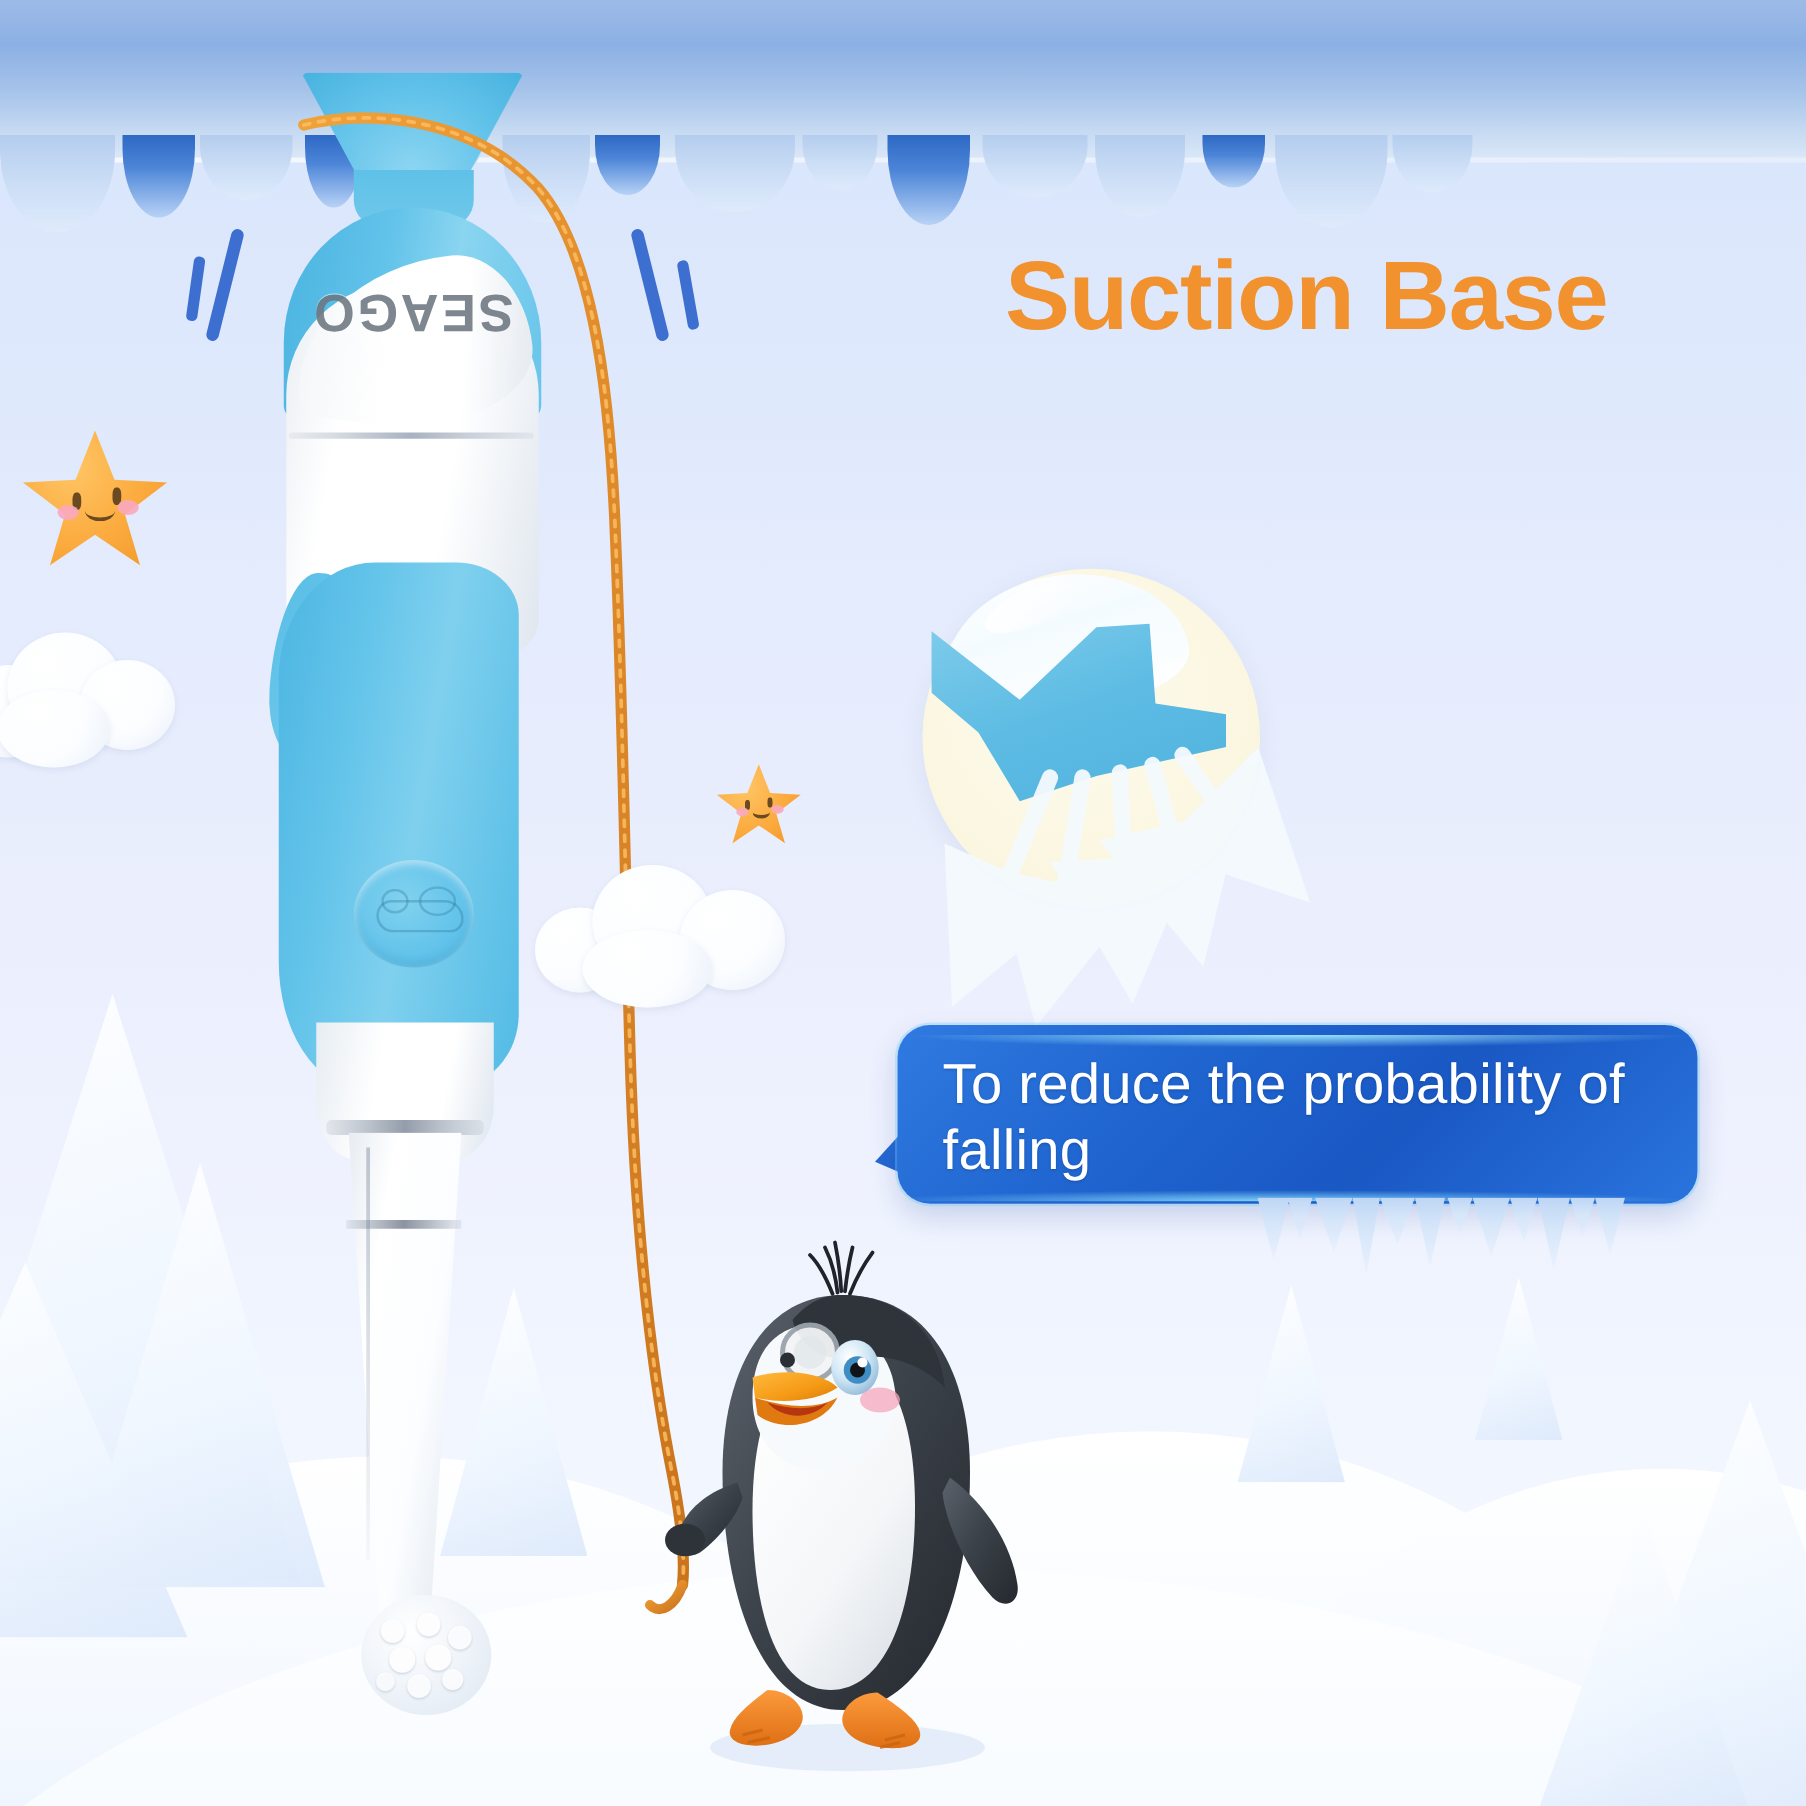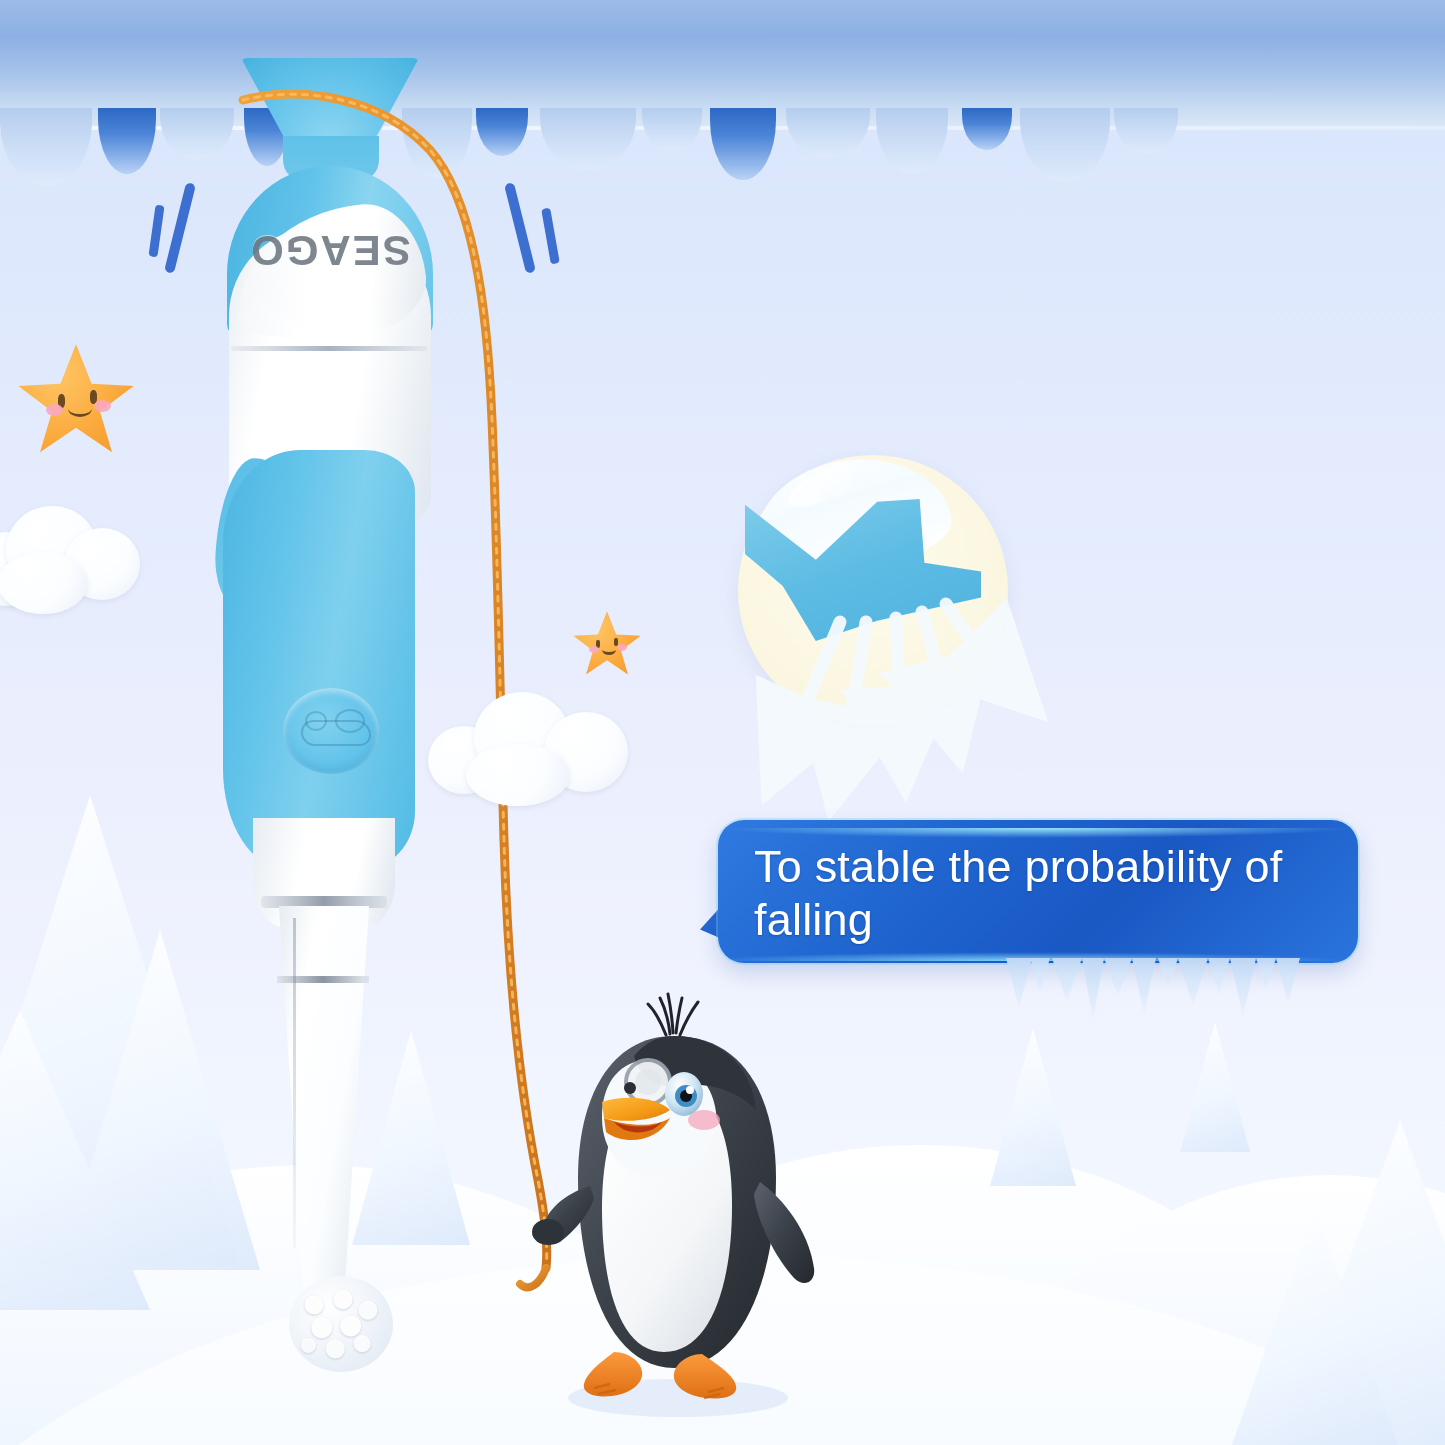--- a/index.html
+++ b/index.html
@@ -511,20 +511,21 @@
 
   <div class="star" style="left:572px; top:610px; width:70px; height:68px;">
     <div class="shape"></div>
     <div class="face-eye" style="left:24px; top:30px; width:4px; height:8px;"></div>
     <div class="face-eye" style="left:42px; top:28px; width:4px; height:8px;"></div>
     <div class="face-cheek" style="left:17px; top:36px; width:10px; height:7px;"></div>
     <div class="face-cheek" style="left:45px; top:34px; width:10px; height:7px;"></div>
     <div class="face-smile" style="left:30px; top:34px; width:14px; height:8px;"></div>
   </div>
 
+  <div class="headline">Suction Base</div>
 
   <div class="detail-circle"></div>
   <div class="cup-detail">
     <div class="bowl"></div>
     <div class="blue-wing"></div>
     <div class="gloss"></div>
   </div>
 
   <svg class="arrows-svg" viewBox="0 0 380 290">
     <defs>
@@ -536,21 +537,21 @@
       <path d="M140,62 C120,110 104,150 88,186"></path>
       <path d="M166,62 C158,118 150,160 142,198"></path>
       <path d="M196,58 C198,108 200,146 202,178"></path>
       <path d="M222,52 C234,96 242,124 248,150"></path>
       <path d="M246,44 C268,78 286,100 302,116"></path>
     </g>
   </svg>
 
   <div class="bubble-tail"></div>
   <div class="bubble"></div>
-  <div class="bubble-text">To stable the probability of falling</div>
+  <div class="bubble-text">To reduce the probability of falling</div>
 
   <div class="bubble-icicles">
     <div class="icicle" style="left:6px;   width:26px; height:50px;"></div>
     <div class="icicle" style="left:30px;  width:20px; height:34px;"></div>
     <div class="icicle" style="left:52px;  width:30px; height:44px;"></div>
     <div class="icicle" style="left:82px;  width:22px; height:62px;"></div>
     <div class="icicle" style="left:104px; width:28px; height:38px;"></div>
     <div class="icicle" style="left:132px; width:24px; height:56px;"></div>
     <div class="icicle" style="left:158px; width:20px; height:30px;"></div>
     <div class="icicle" style="left:178px; width:30px; height:48px;"></div>

